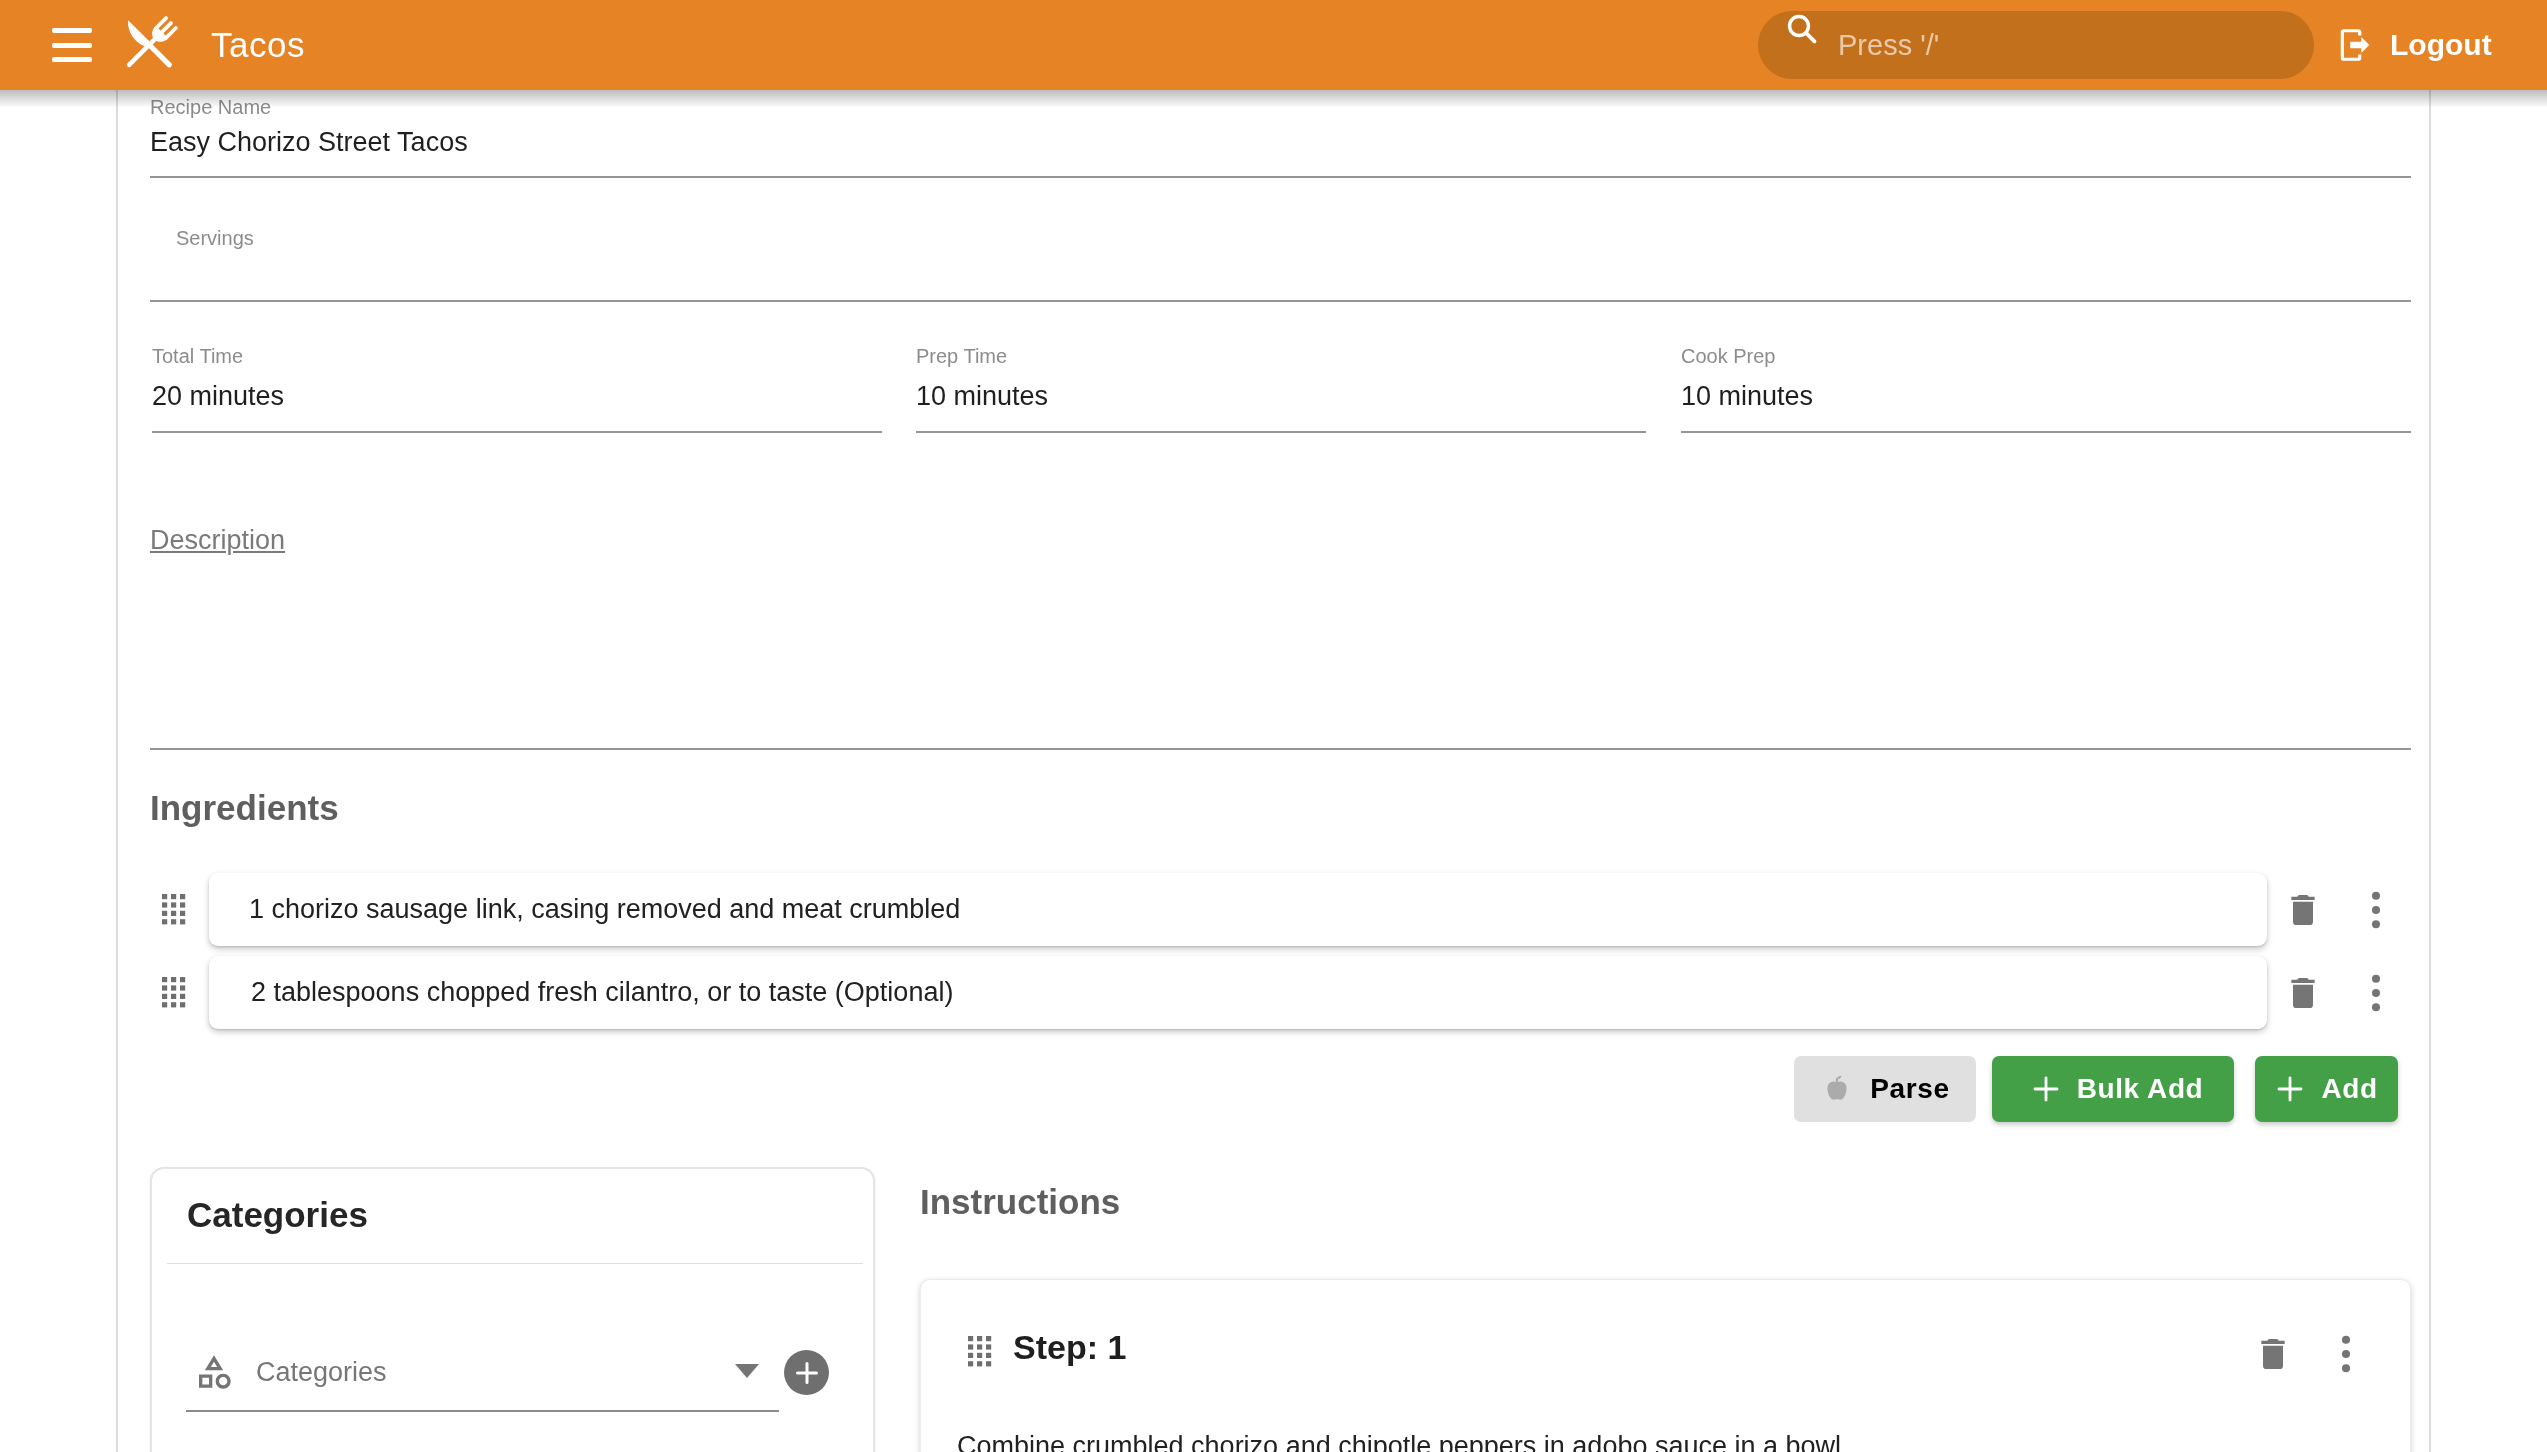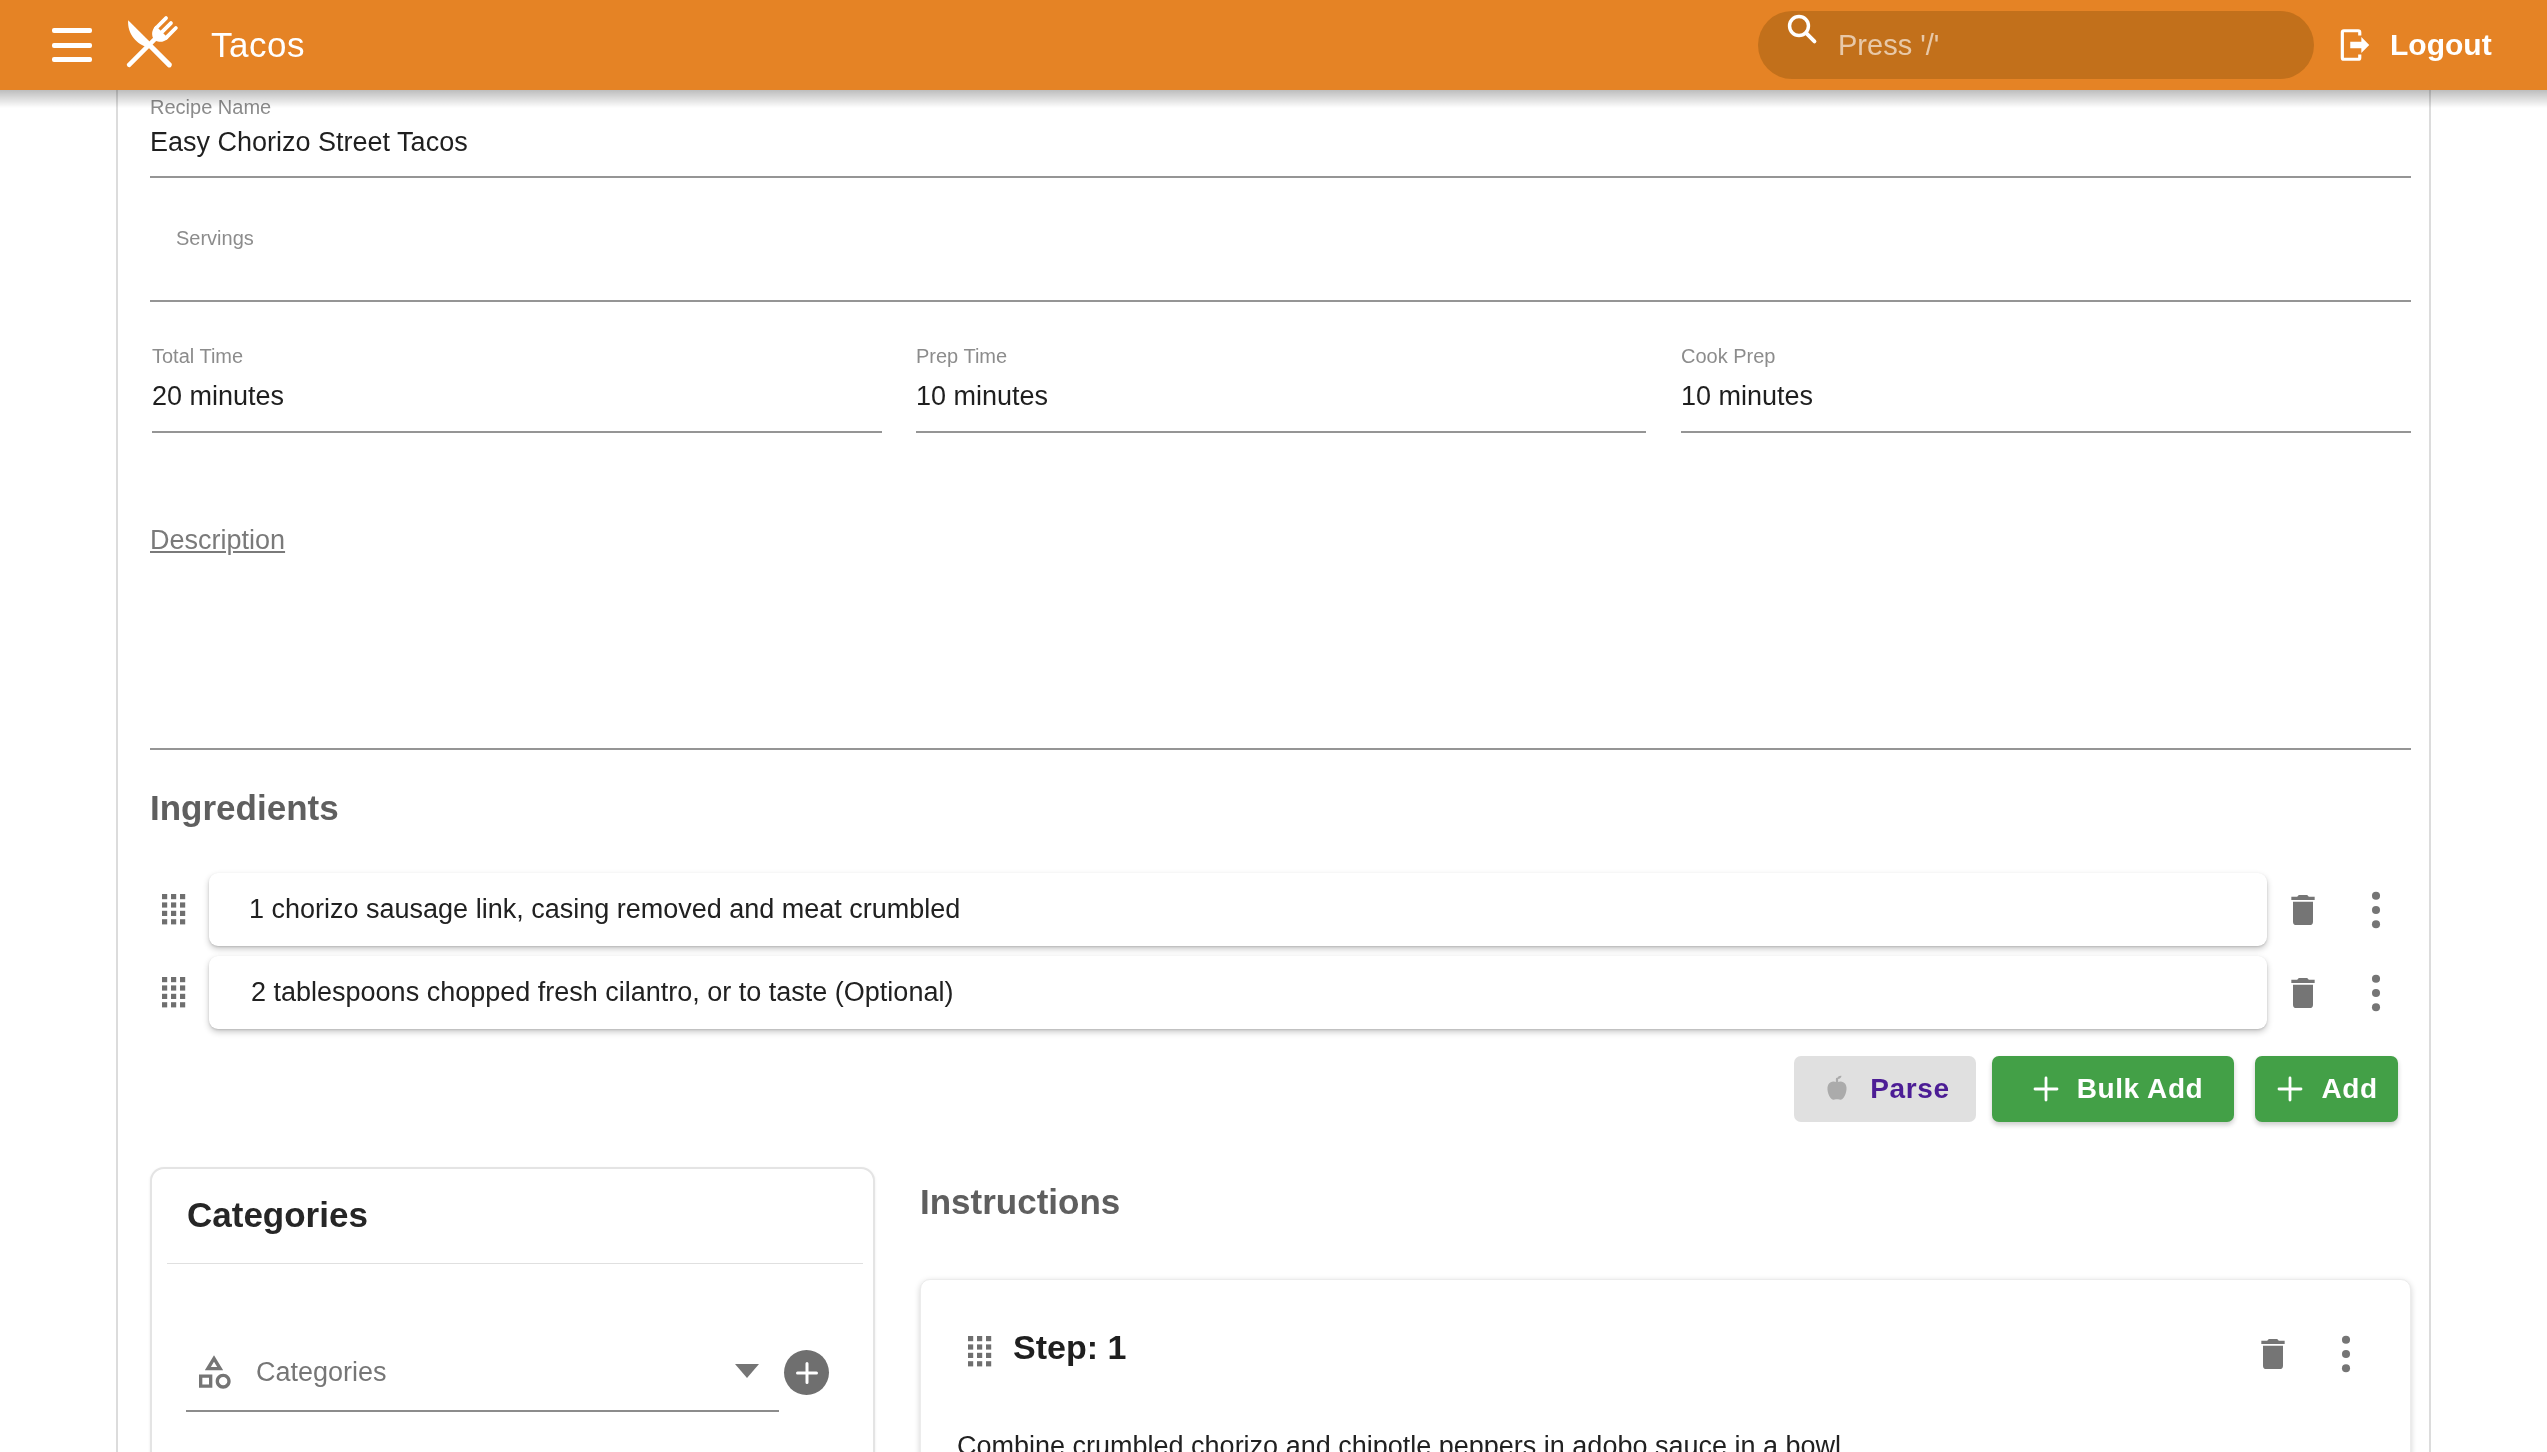--- a/index.html
+++ b/index.html
@@ -61,21 +61,21 @@
     font-family:inherit; width:100%; }
   .drag-handle { position:absolute; width:26px; height:32px; cursor:grab; }
   .icon-btn { position:absolute; width:44px; height:44px; display:flex; align-items:center;
     justify-content:center; cursor:pointer; }
 
   .btn { position:absolute; height:66px; border-radius:7px; border:none; cursor:pointer;
     display:flex; align-items:center; justify-content:center; gap:16px;
     font-family:inherit; font-size:28px; font-weight:600; letter-spacing:0.6px;
     box-shadow:0 3px 5px rgba(0,0,0,0.20); }
   .btn-green { background:#43A047; color:#fff; }
-  .btn-disabled { background:#E0E0E0; color:#4c1d95; box-shadow:none; cursor:default; }
+  .btn-disabled { background:#E0E0E0; color:#000000; box-shadow:none; cursor:default; }
 
   
   .cat-card {
     position:absolute; left:150px; top:1167px; width:725px; height:328px;
     background:#fff; border:2px solid #E4E4E4; border-radius:14px;
     box-shadow:0 1px 3px rgba(0,0,0,0.08);
   }
   .cat-title { position:absolute; left:35px; top:26px; font-size:35px; font-weight:700; color:#262626; }
   .cat-divider { position:absolute; left:15px; top:94px; width:696px; height:1px; background:#E0E0E0; }
   .cat-select-row { position:absolute; left:42px; top:177px; width:597px; height:52px;

